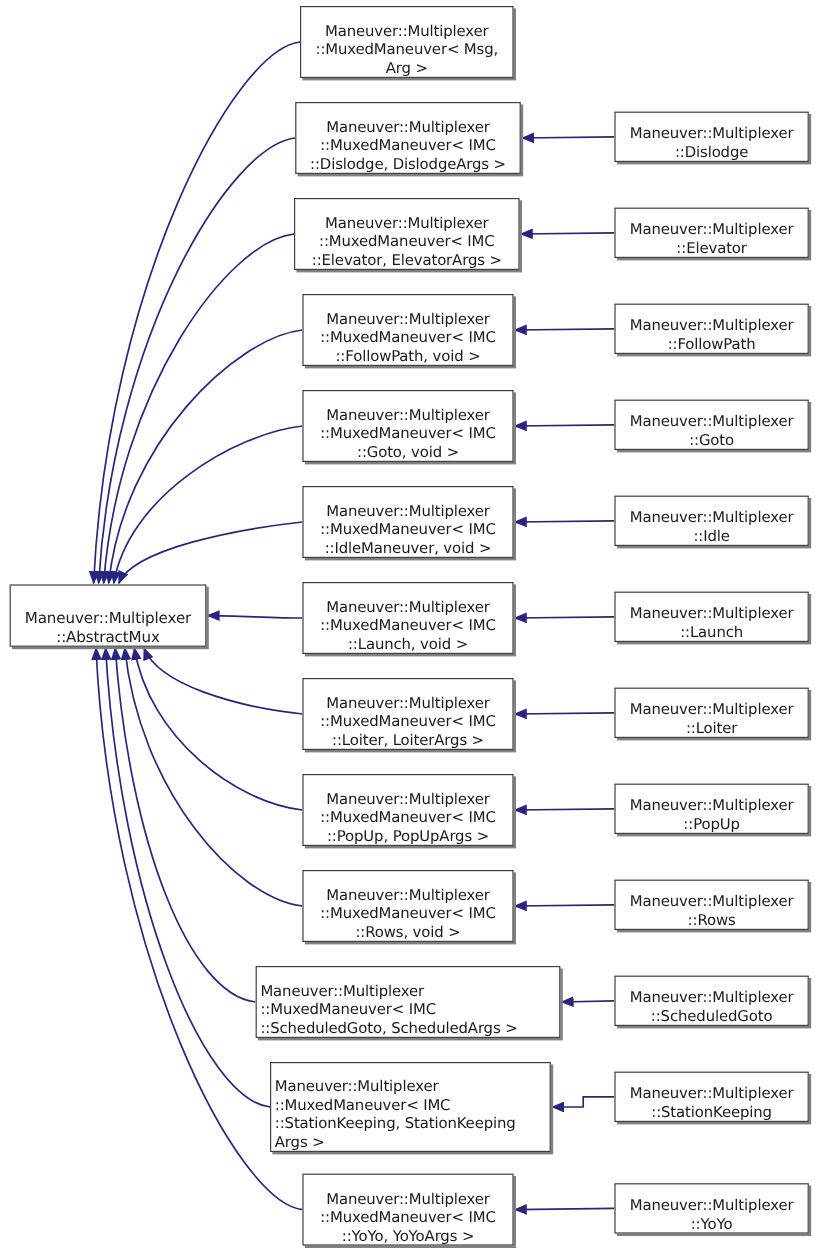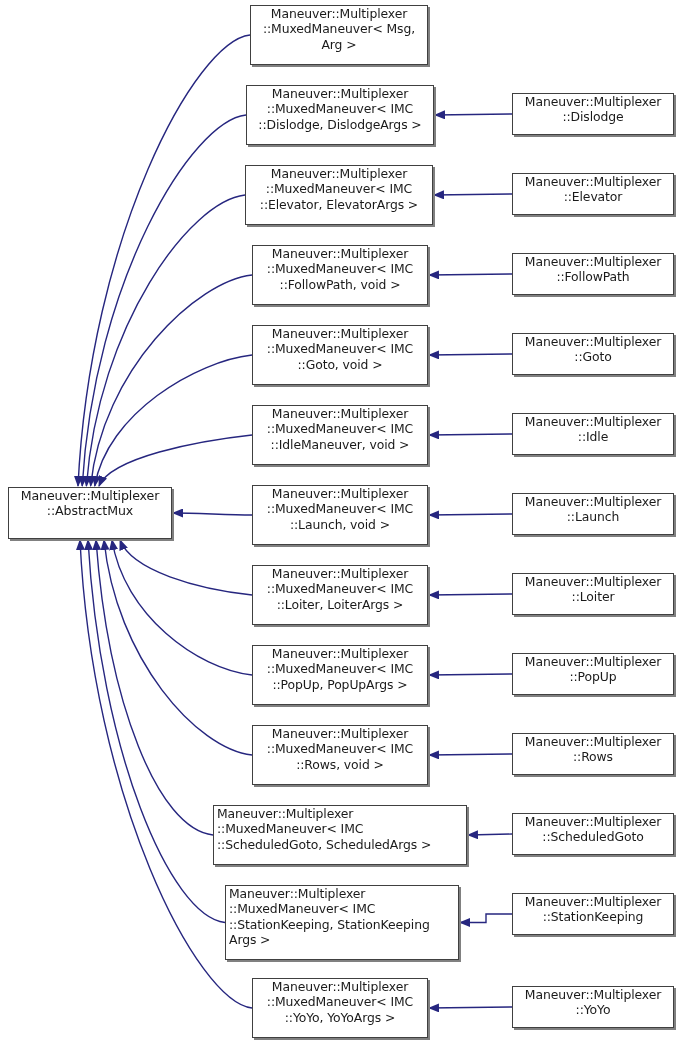--- a/index.html
+++ b/index.html
@@ -23,21 +23,21 @@
     height: 1043px;
     pointer-events: none;
   }
   .node {
     position: absolute;
     box-sizing: border-box;
     background: #ffffff;
     border: 1px solid #404040;
     box-shadow: 2px 2px 0 0 #808080;
     display: flex;
-    align-items: flex-start;
+    align-items: flex-end;
     justify-content: center;
     text-align: center;
     color: #1a1a1a;
     font-size: 12.4px;
     line-height: 15.4px;
     letter-spacing: -0.1px;
     white-space: pre-line;
     z-index: 2;
   }
   .node .label {

